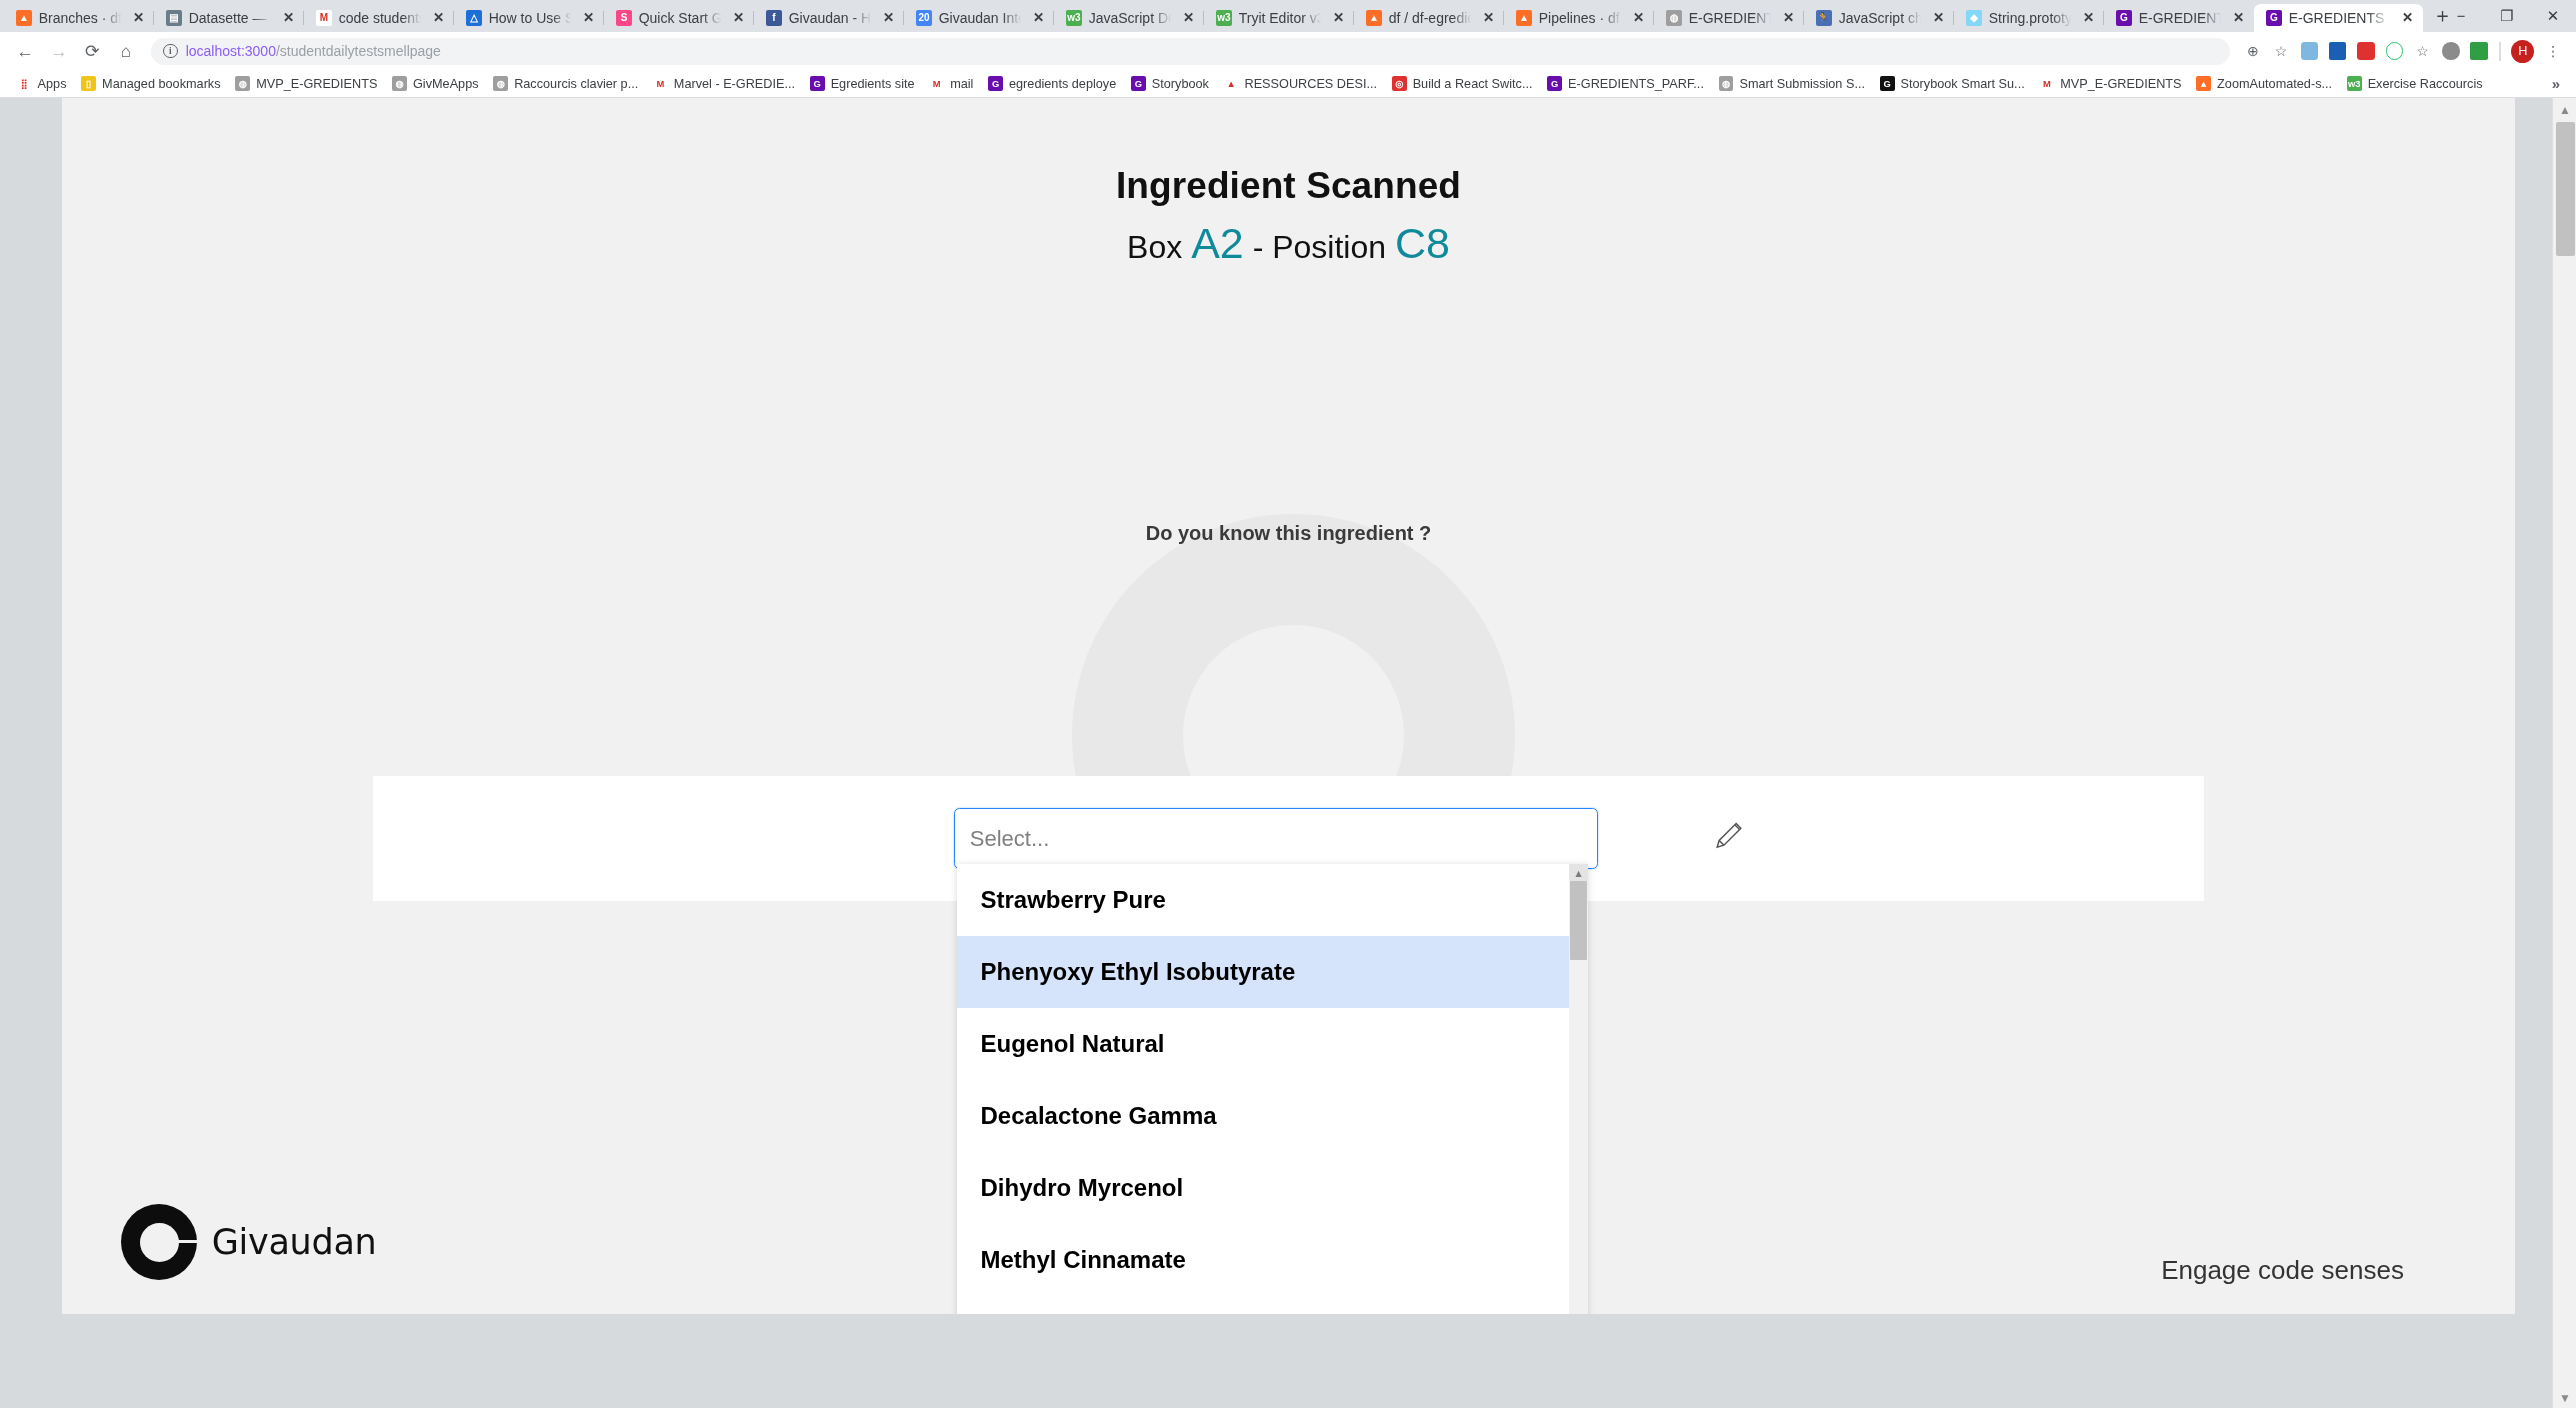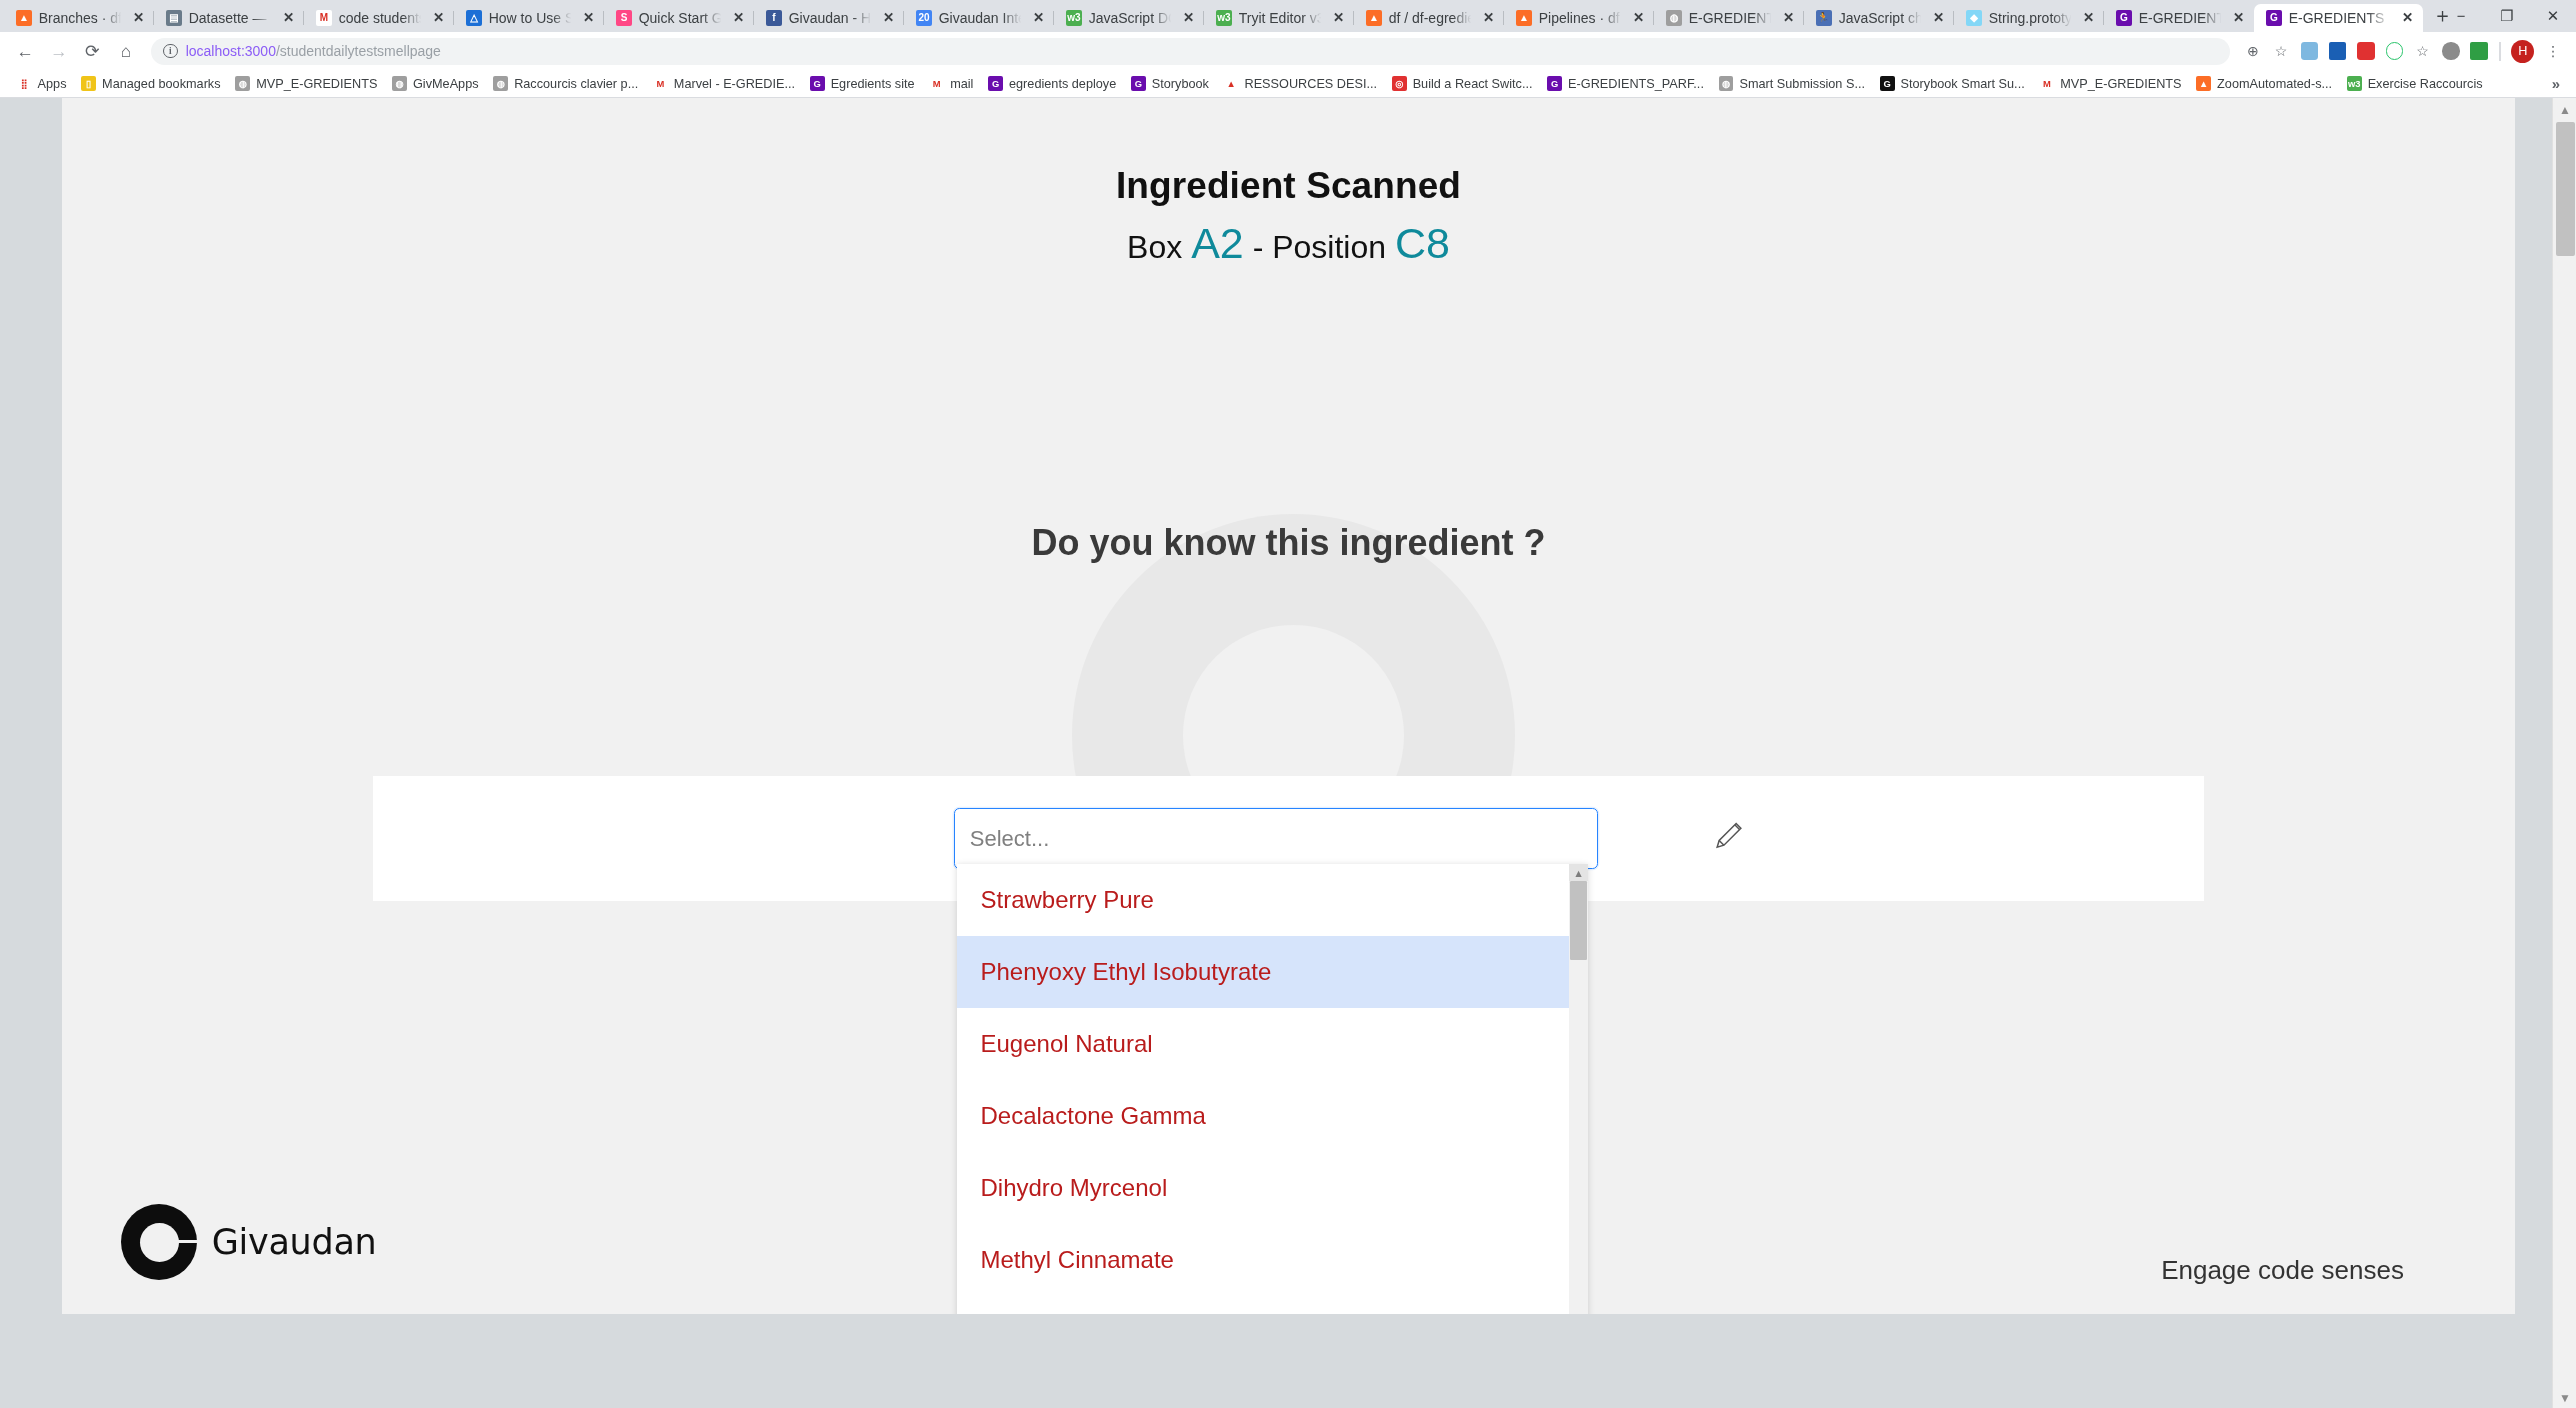--- a/index.html
+++ b/index.html
@@ -143,21 +143,21 @@
     position:absolute; top:67px; left:0; width:100%; text-align:center;
     font-size:37px; font-weight:bold; color:#111; letter-spacing:0.1px;
   }
   .boxline {
     position:absolute; top:121px; left:0; width:100%; text-align:center;
     font-size:32px; color:#111; white-space:nowrap;
   }
   .boxline .code { color:#0f8a9b; font-size:43px; }
   .question {
     position:absolute; top:424px; left:0; width:100%; text-align:center;
-    font-size:36px; font-weight:bold; color:#3a3a3a;
+    font-size:20px; font-weight:bold; color:#3a3a3a;
   }
 
   .selectpanel {
     position:absolute; left:311px; top:678px; width:1831px; height:125px;
     background:#fff; display:flex; align-items:center;
   }
   .selectbox {
     position:absolute; left:892px; top:710px; width:644px; height:61px;
     background:#fff; border:1.3px solid #2684ff; border-radius:5.4px;
     box-shadow:0 0 0 1.3px rgba(38,132,255,.12);
@@ -168,21 +168,21 @@
     position:absolute; left:1647px; top:718px; width:38px; height:38px;
   }
 
   .menu {
     position:absolute; left:895px; top:766px; width:631px; height:545px;
     background:#fff; box-shadow:0 1.3px 6.7px rgba(0,0,0,.16);
     overflow:hidden;
   }
   .menu .opt {
     height:72px; display:flex; align-items:center; padding:0 23.5px;
-    font-size:24px; color:#b91c1c; font-weight:normal;
+    font-size:24px; color:#000000; font-weight:bold;
   }
   .menu .opt.sel { background:#d6e4fb; }
   .scrolltrack {
     position:absolute; right:0; top:0; width:19px; height:100%;
     background:#f1f1f1;
   }
   .scrollup {
     position:absolute; right:0; top:0; width:19px; height:17.4px;
     background:#e4e4e4; display:flex; align-items:center;
     justify-content:center; font-size:10.7px; color:#7d7d7d;

